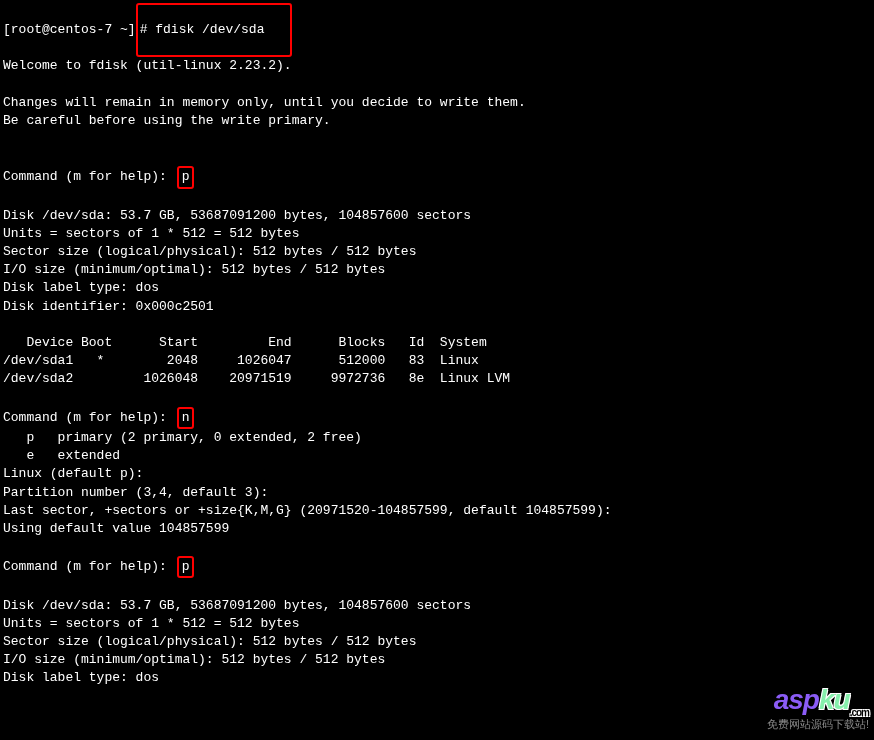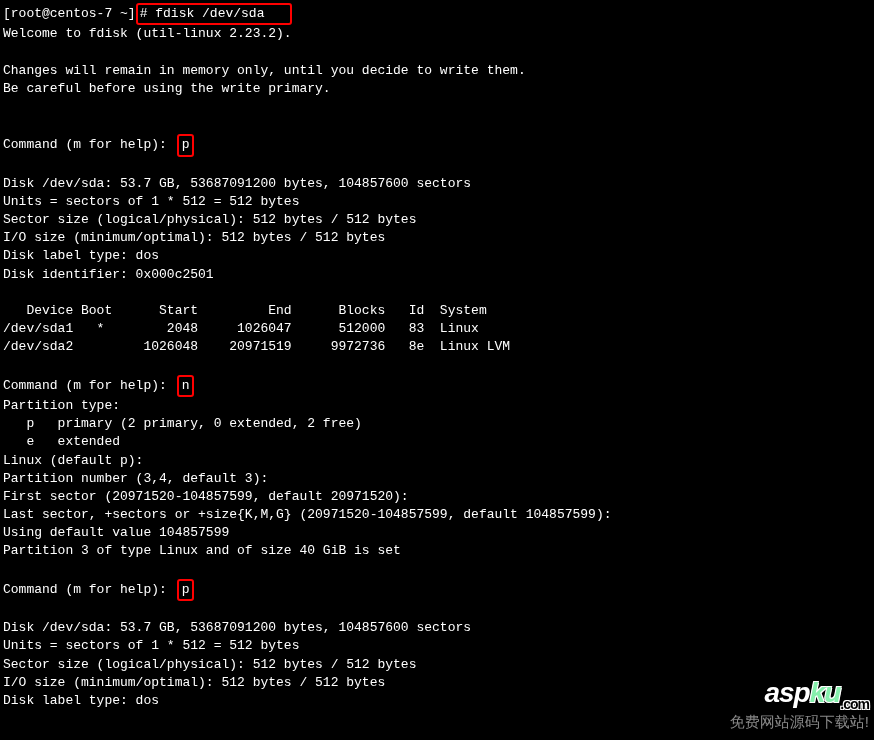--- a/index.html
+++ b/index.html
@@ -18,21 +18,21 @@
       height: 740px;
       position: relative;
       overflow: hidden;
     }
     .line {
       white-space: pre;
     }
     .red-box {
       border: 2px solid #ff0000;
       border-radius: 3px;
-      padding: 0 2px;
+      padding: 16px 2px;
       display: inline-block;
     }
     .red-box-small {
       border: 2px solid #ff0000;
       border-radius: 3px;
       padding: 0 3px;
       display: inline-block;
       margin-left: 2px;
     }
     .watermark {
@@ -41,35 +41,35 @@
       bottom: 8px;
       text-align: right;
     }
     .watermark .brand-big {
       font-family: Arial, sans-serif;
       font-size: 28px;
       font-weight: bold;
       font-style: italic;
       letter-spacing: -1px;
     }
-    .watermark .brand-big .red { color: #ffffff; }
+    .watermark .brand-big .red { color: #8b5cf6; }
     .watermark .brand-big .black {
       color: #86efac;
       text-shadow: -1px -1px 0 #fff, 1px -1px 0 #fff, -1px 1px 0 #fff, 1px 1px 0 #fff;
     }
     .watermark .brand-big .com {
       color: #000;
-      font-size: 14px;
+      font-size: 10px;
       font-style: normal;
       vertical-align: sub;
       text-shadow: -1px -1px 0 #fff, 1px -1px 0 #fff, -1px 1px 0 #fff, 1px 1px 0 #fff;
     }
     .watermark .tagline {
       color: #888;
-      font-size: 15px;
+      font-size: 11px;
       font-family: Arial, sans-serif;
       margin-top: -3px;
     }
   </style>
 </head>
 <body>
 
 <div class="terminal">
   <div class="line"><span>[root@centos-7 ~]</span><span class="red-box"><span>#</span> <span>fdisk /dev/sda   </span></span></div>
   <div class="line">Welcome to fdisk (util-linux 2.23.2).</div>
@@ -85,29 +85,26 @@
   <div class="line">Sector size (logical/physical): 512 bytes / 512 bytes</div>
   <div class="line">I/O size (minimum/optimal): 512 bytes / 512 bytes</div>
   <div class="line">Disk label type: dos</div>
   <div class="line">Disk identifier: 0x000c2501</div>
   <div class="line">&nbsp;</div>
   <div class="line">   Device Boot      Start         End      Blocks   Id  System</div>
   <div class="line">/dev/sda1   *        2048     1026047      512000   83  Linux</div>
   <div class="line">/dev/sda2         1026048    20971519     9972736   8e  Linux LVM</div>
   <div class="line">&nbsp;</div>
   <div class="line"><span>Command (m for help): </span><span class="red-box-small"><span>n</span></span></div>
-  <div class="line">Partition type:</div>
   <div class="line">   p   primary (2 primary, 0 extended, 2 free)</div>
   <div class="line">   e   extended</div>
   <div class="line">Linux (default p):</div>
   <div class="line">Partition number (3,4, default 3):</div>
-  <div class="line">First sector (20971520-104857599, default 20971520):</div>
   <div class="line">Last sector, +sectors or +size{K,M,G} (20971520-104857599, default 104857599):</div>
   <div class="line">Using default value 104857599</div>
-  <div class="line">Partition 3 of type Linux and of size 40 GiB is set</div>
   <div class="line">&nbsp;</div>
   <div class="line"><span>Command (m for help): </span><span class="red-box-small"><span>p</span></span></div>
   <div class="line">&nbsp;</div>
   <div class="line">Disk /dev/sda: 53.7 GB, 53687091200 bytes, 104857600 sectors</div>
   <div class="line">Units = sectors of 1 * 512 = 512 bytes</div>
   <div class="line">Sector size (logical/physical): 512 bytes / 512 bytes</div>
   <div class="line">I/O size (minimum/optimal): 512 bytes / 512 bytes</div>
   <div class="line">Disk label type: dos</div>
 
 </div>

